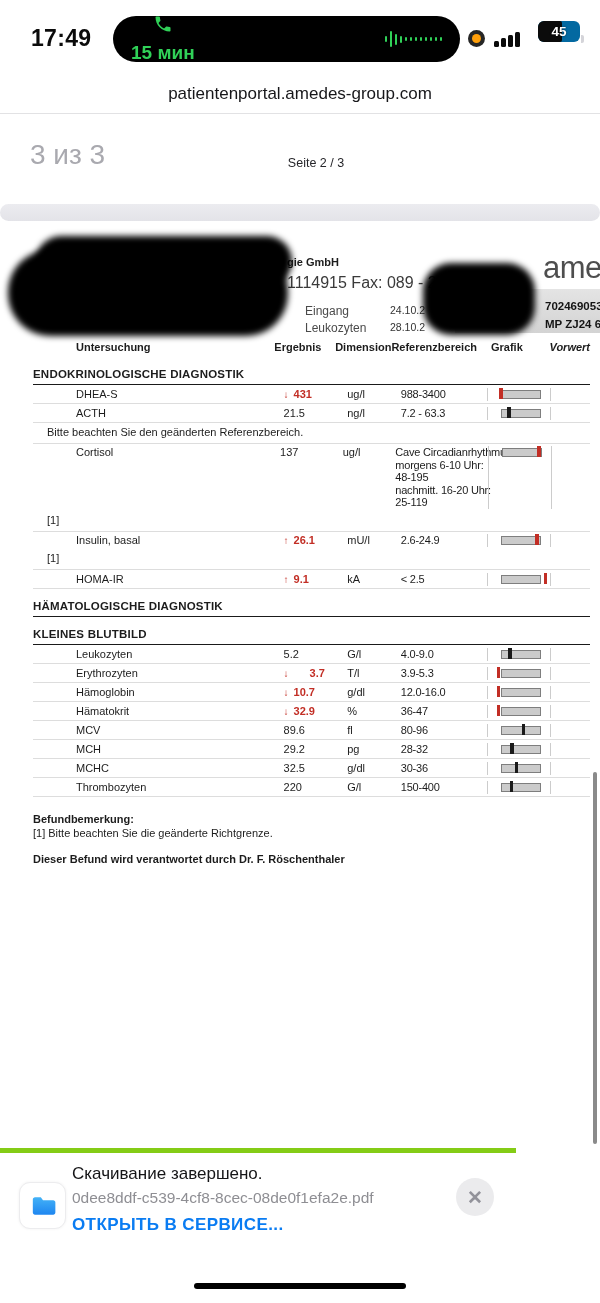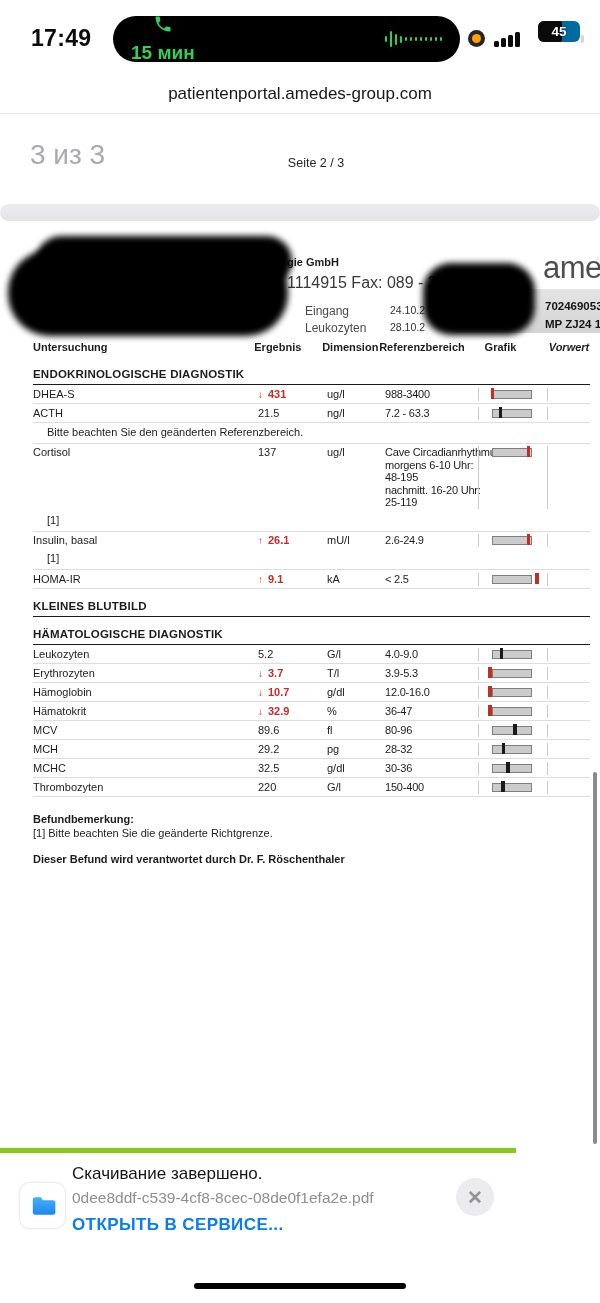--- a/index.html
+++ b/index.html
@@ -43,21 +43,21 @@
     background:linear-gradient(#e4e4e4,#d3d3d3);}
   .band-line{position:absolute;white-space:nowrap;font-size:11.5px;font-weight:700;color:#141414;}
   .redaction{position:absolute;left:0;top:0;}
   .blob{position:absolute;background:#000;filter:blur(3px);}
   .blob-a{left:8px;top:250px;width:280px;height:86px;border-radius:42px;}
   .blob-b{left:36px;top:236px;width:256px;height:50px;border-radius:25px;}
   .blob-c{left:423px;top:263px;width:112px;height:72px;border-radius:28px;}
   
   .table-wrap{position:absolute;left:33px;top:341px;width:557px;font-size:11px;color:#1c1c1c;}
   .thead{display:flex;font-weight:700;height:16px;}
-  .c-name{width:225px;}
+  .c-name{width:225px;margin-left:43px;}
   .c-res{width:69px;display:flex;align-items:flex-start;}
   .c-dim{width:58px;}
   .c-ref{width:93px;}
   .c-graf{width:70px;position:relative;box-sizing:border-box;border-left:1px solid #ccc;border-right:1px solid #ccc;}
   .c-vor{width:42px;font-style:italic;}
   .thead .c-graf{border-color:transparent;padding-left:13px;}
   .thead .c-vor{padding-left:9px;}
   .sec{font-size:11.5px;font-weight:700;padding:11px 0 4px;border-bottom:1.5px solid #1a1a1a;letter-spacing:.2px;}
   .trow{display:flex;border-bottom:1px solid #ddd;padding:2.5px 0;min-height:13px;}
   .trow.nb{border-bottom:none;}
@@ -138,21 +138,21 @@
 
 <div class="doc-frag frag-company">gie GmbH</div>
 <div class="doc-frag frag-fax">1114915    Fax: 089 - 2111499</div>
 <div class="doc-frag frag-label" style="left:305px;top:304px;">Eingang</div>
 <div class="doc-frag frag-value" style="left:390px;top:304px;">24.10.2</div>
 <div class="doc-frag frag-label" style="left:305px;top:321px;">Leukozyten</div>
 <div class="doc-frag frag-value" style="left:390px;top:321px;">28.10.2</div>
 
 <div class="info-band"></div>
 <div class="band-line" style="left:545px;top:300px;">702469053</div>
-<div class="band-line" style="left:545px;top:318px;">MP ZJ24 1</div>
+<div class="band-line" style="left:545px;top:318px;">MP ZJ24 6</div>
 <div class="logo">amedes</div>
 
 <div class="redaction">
   <div class="blob blob-a"></div>
   <div class="blob blob-b"></div>
   <div class="blob blob-c"></div>
 </div>
 
 <div class="table-wrap">
   <div class="thead">
@@ -244,42 +244,42 @@
         <div class="c-dim">kA</div>
         <div class="c-ref">
           <div class="ref-line">&lt; 2.5</div>
         </div>
         <div class="c-graf">
           <div class="g-bar"></div>
           <div class="g-mark" style="left: 56.34px; background: rgb(194, 46, 37);"></div>
         </div>
         <div class="c-vor"></div>
       </div>
+      <div class="sec">HÄMATOLOGISCHE DIAGNOSTIK</div>
       <div class="sec">KLEINES BLUTBILD</div>
-      <div class="sec">HÄMATOLOGISCHE DIAGNOSTIK</div>
       <div class="trow">
         <div class="c-name">Leukozyten</div>
         <div class="c-res">
           <span>5.2</span>
         </div>
         <div class="c-dim">G/l</div>
         <div class="c-ref">
           <div class="ref-line">4.0-9.0</div>
         </div>
         <div class="c-graf">
           <div class="g-bar"></div>
           <div class="g-mark" style="left: 20.62px; background: rgb(26, 26, 26);"></div>
         </div>
         <div class="c-vor"></div>
       </div>
       <div class="trow">
         <div class="c-name">Erythrozyten</div>
         <div class="c-res">
           <div class="arrow" style="color: rgb(194, 46, 37);">↓</div>
-          <span class="val-ab" style="color: rgb(194, 46, 37);">3.7</span>
+          <span class="val-ab" style="color: rgb(194, 46, 37); margin-left: 16px;">3.7</span>
         </div>
         <div class="c-dim">T/l</div>
         <div class="c-ref">
           <div class="ref-line">3.9-5.3</div>
         </div>
         <div class="c-graf">
           <div class="g-bar"></div>
           <div class="g-mark" style="left: 9.22px; background: rgb(194, 46, 37);"></div>
         </div>
         <div class="c-vor"></div>

